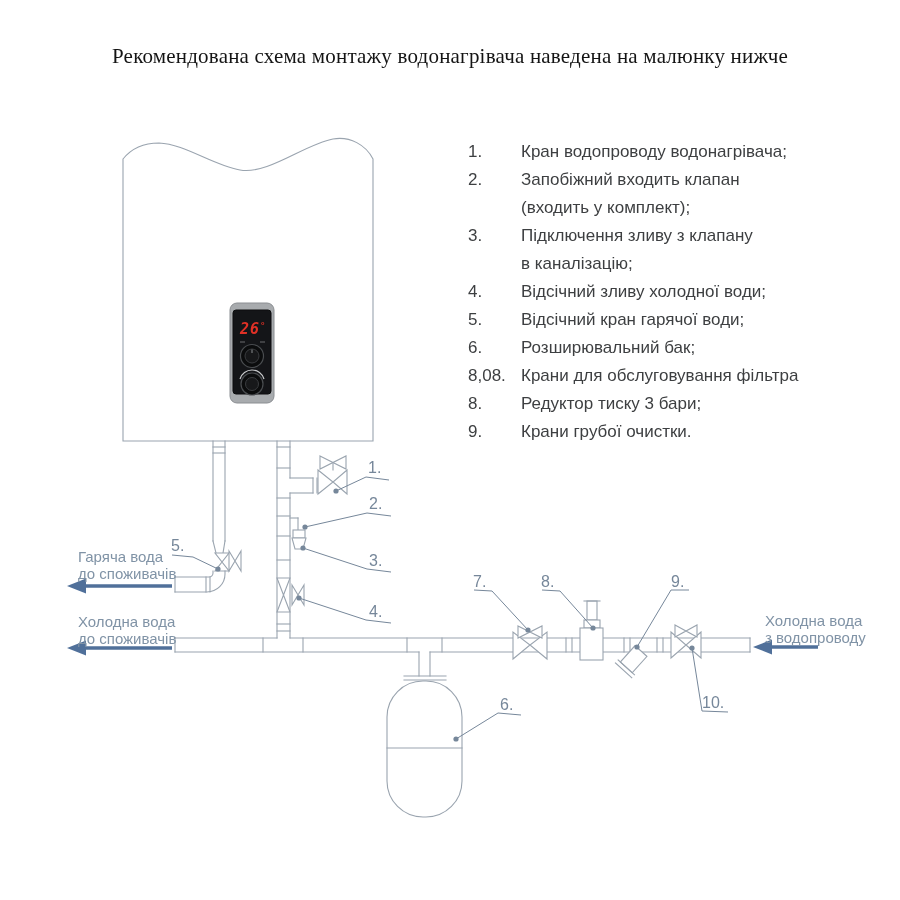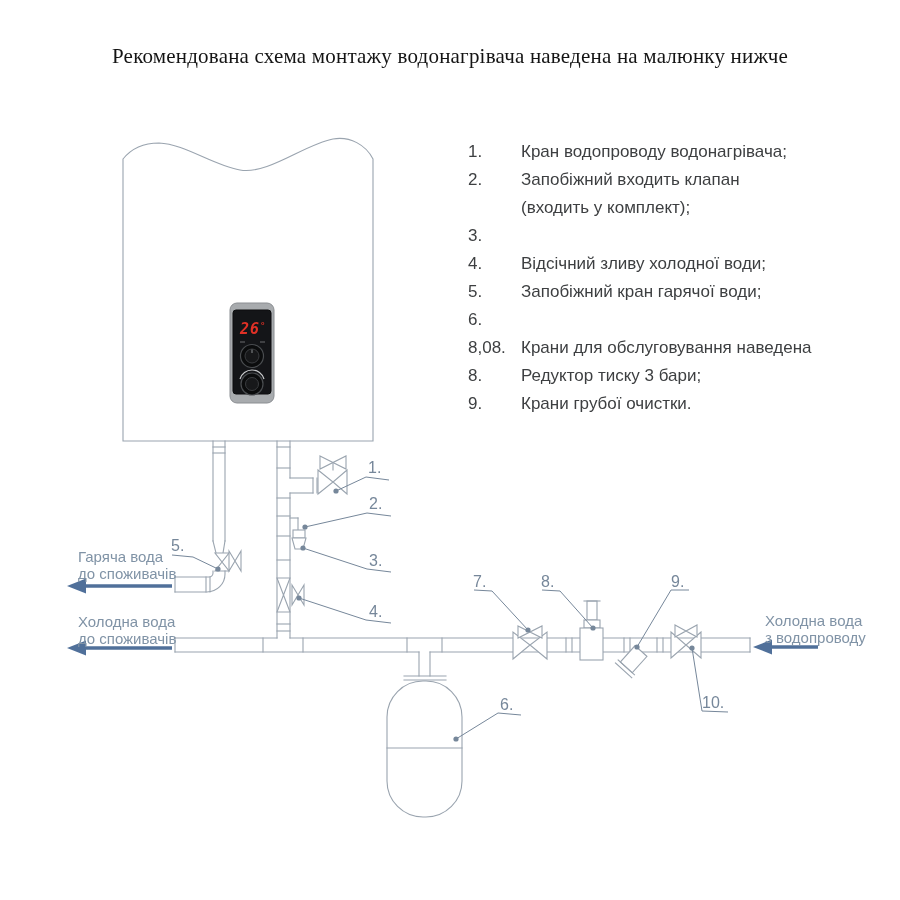--- a/index.html
+++ b/index.html
@@ -250,35 +250,37 @@
     <div class="legend-item">
       <span class="num">1.</span>
       <span class="text"><span>Кран водопроводу водонагрівача;</span><span class="line2"></span></span>
     </div>
     <div class="legend-item">
       <span class="num">2.</span>
       <span class="text"><span>Запобіжний входить клапан</span><span class="line2">(входить у комплект);</span></span>
     </div>
     <div class="legend-item">
       <span class="num">3.</span>
+      <span class="text"><span>Підключення зливу з клапану</span><span class="line2">в каналізацію;</span></span>
     </div>
     <div class="legend-item">
       <span class="num">4.</span>
       <span class="text"><span>Відсічний зливу холодної води;</span><span class="line2"></span></span>
     </div>
     <div class="legend-item">
       <span class="num">5.</span>
-      <span class="text"><span>Запобіжний кран гарячої води;</span><span class="line2"></span></span>
+      <span class="text"><span>Відсічний кран гарячої води;</span><span class="line2"></span></span>
     </div>
     <div class="legend-item">
       <span class="num">6.</span>
+      <span class="text"><span>Розширювальний бак;</span><span class="line2"></span></span>
     </div>
     <div class="legend-item">
       <span class="num">8,08.</span>
-      <span class="text"><span>Крани для обслуговування наведена</span></span>
+      <span class="text"><span>Крани для обслуговування фільтра</span></span>
     </div>
     <div class="legend-item">
       <span class="num">8.</span>
       <span class="text"><span>Редуктор тиску 3 бари;</span><span class="line2"></span></span>
     </div>
     <div class="legend-item">
       <span class="num">9.</span>
       <span class="text"><span>Крани грубої очистки.</span><span class="line2"></span></span>
     </div>
   </div>

